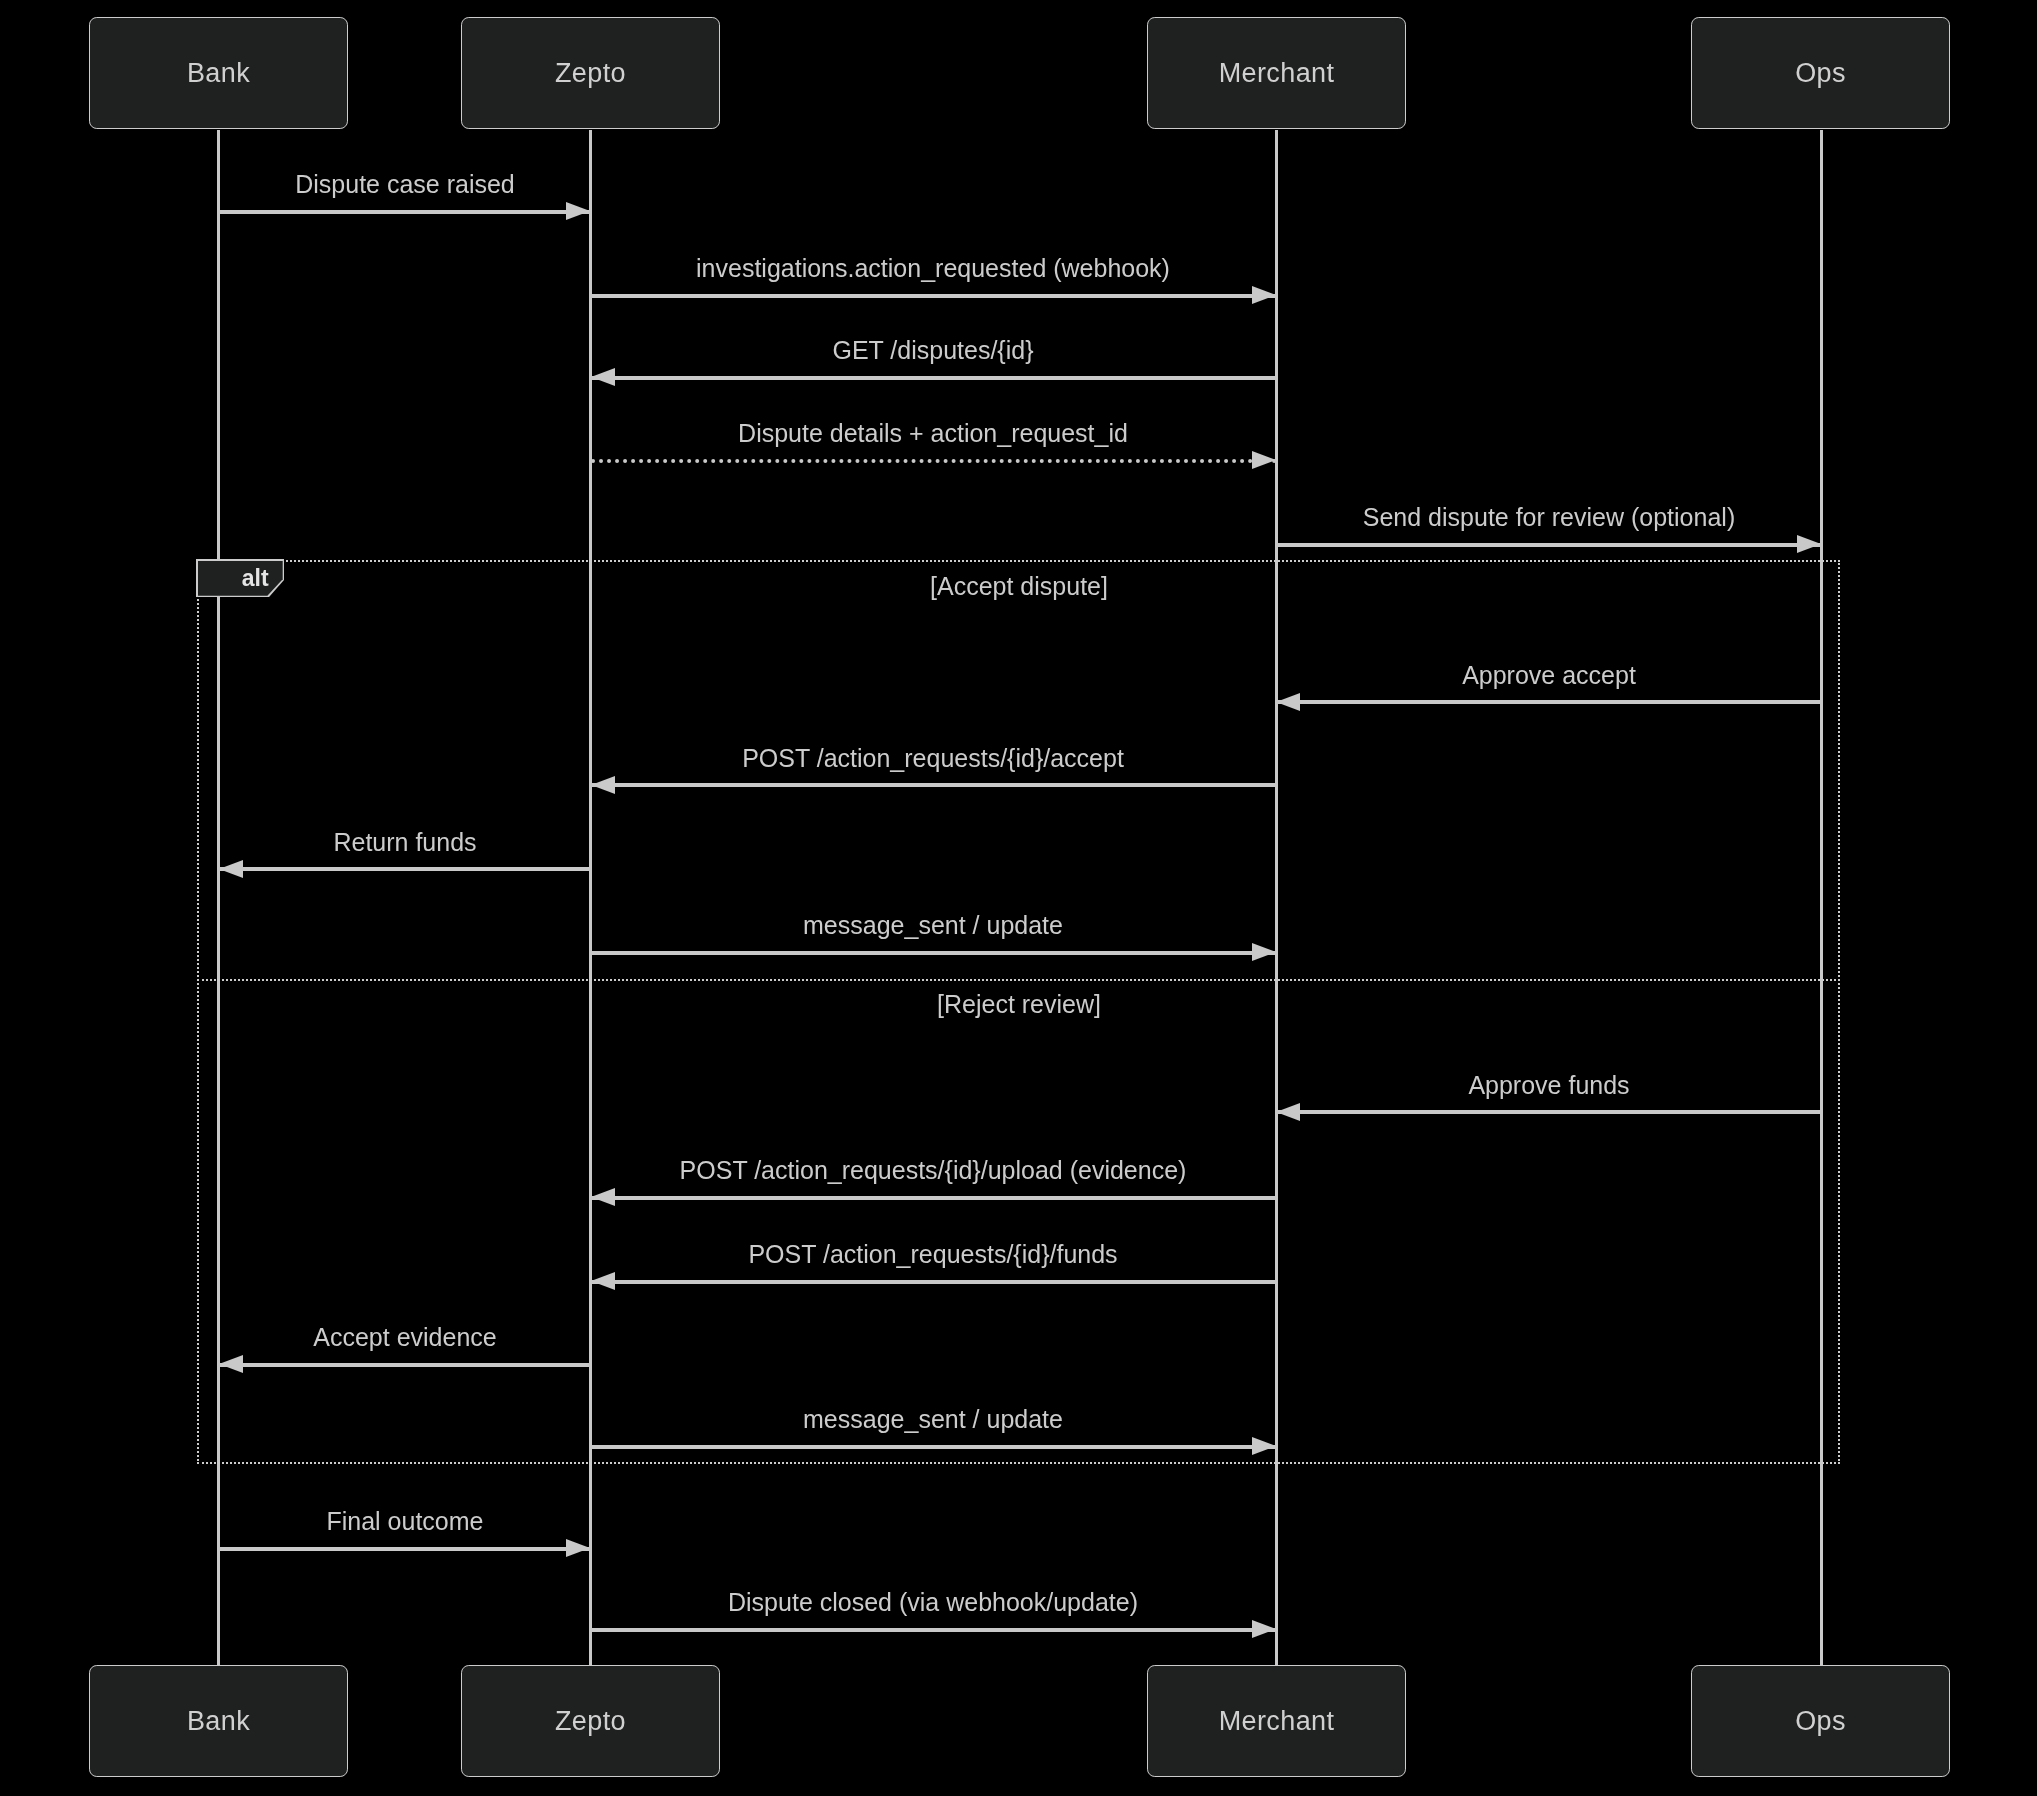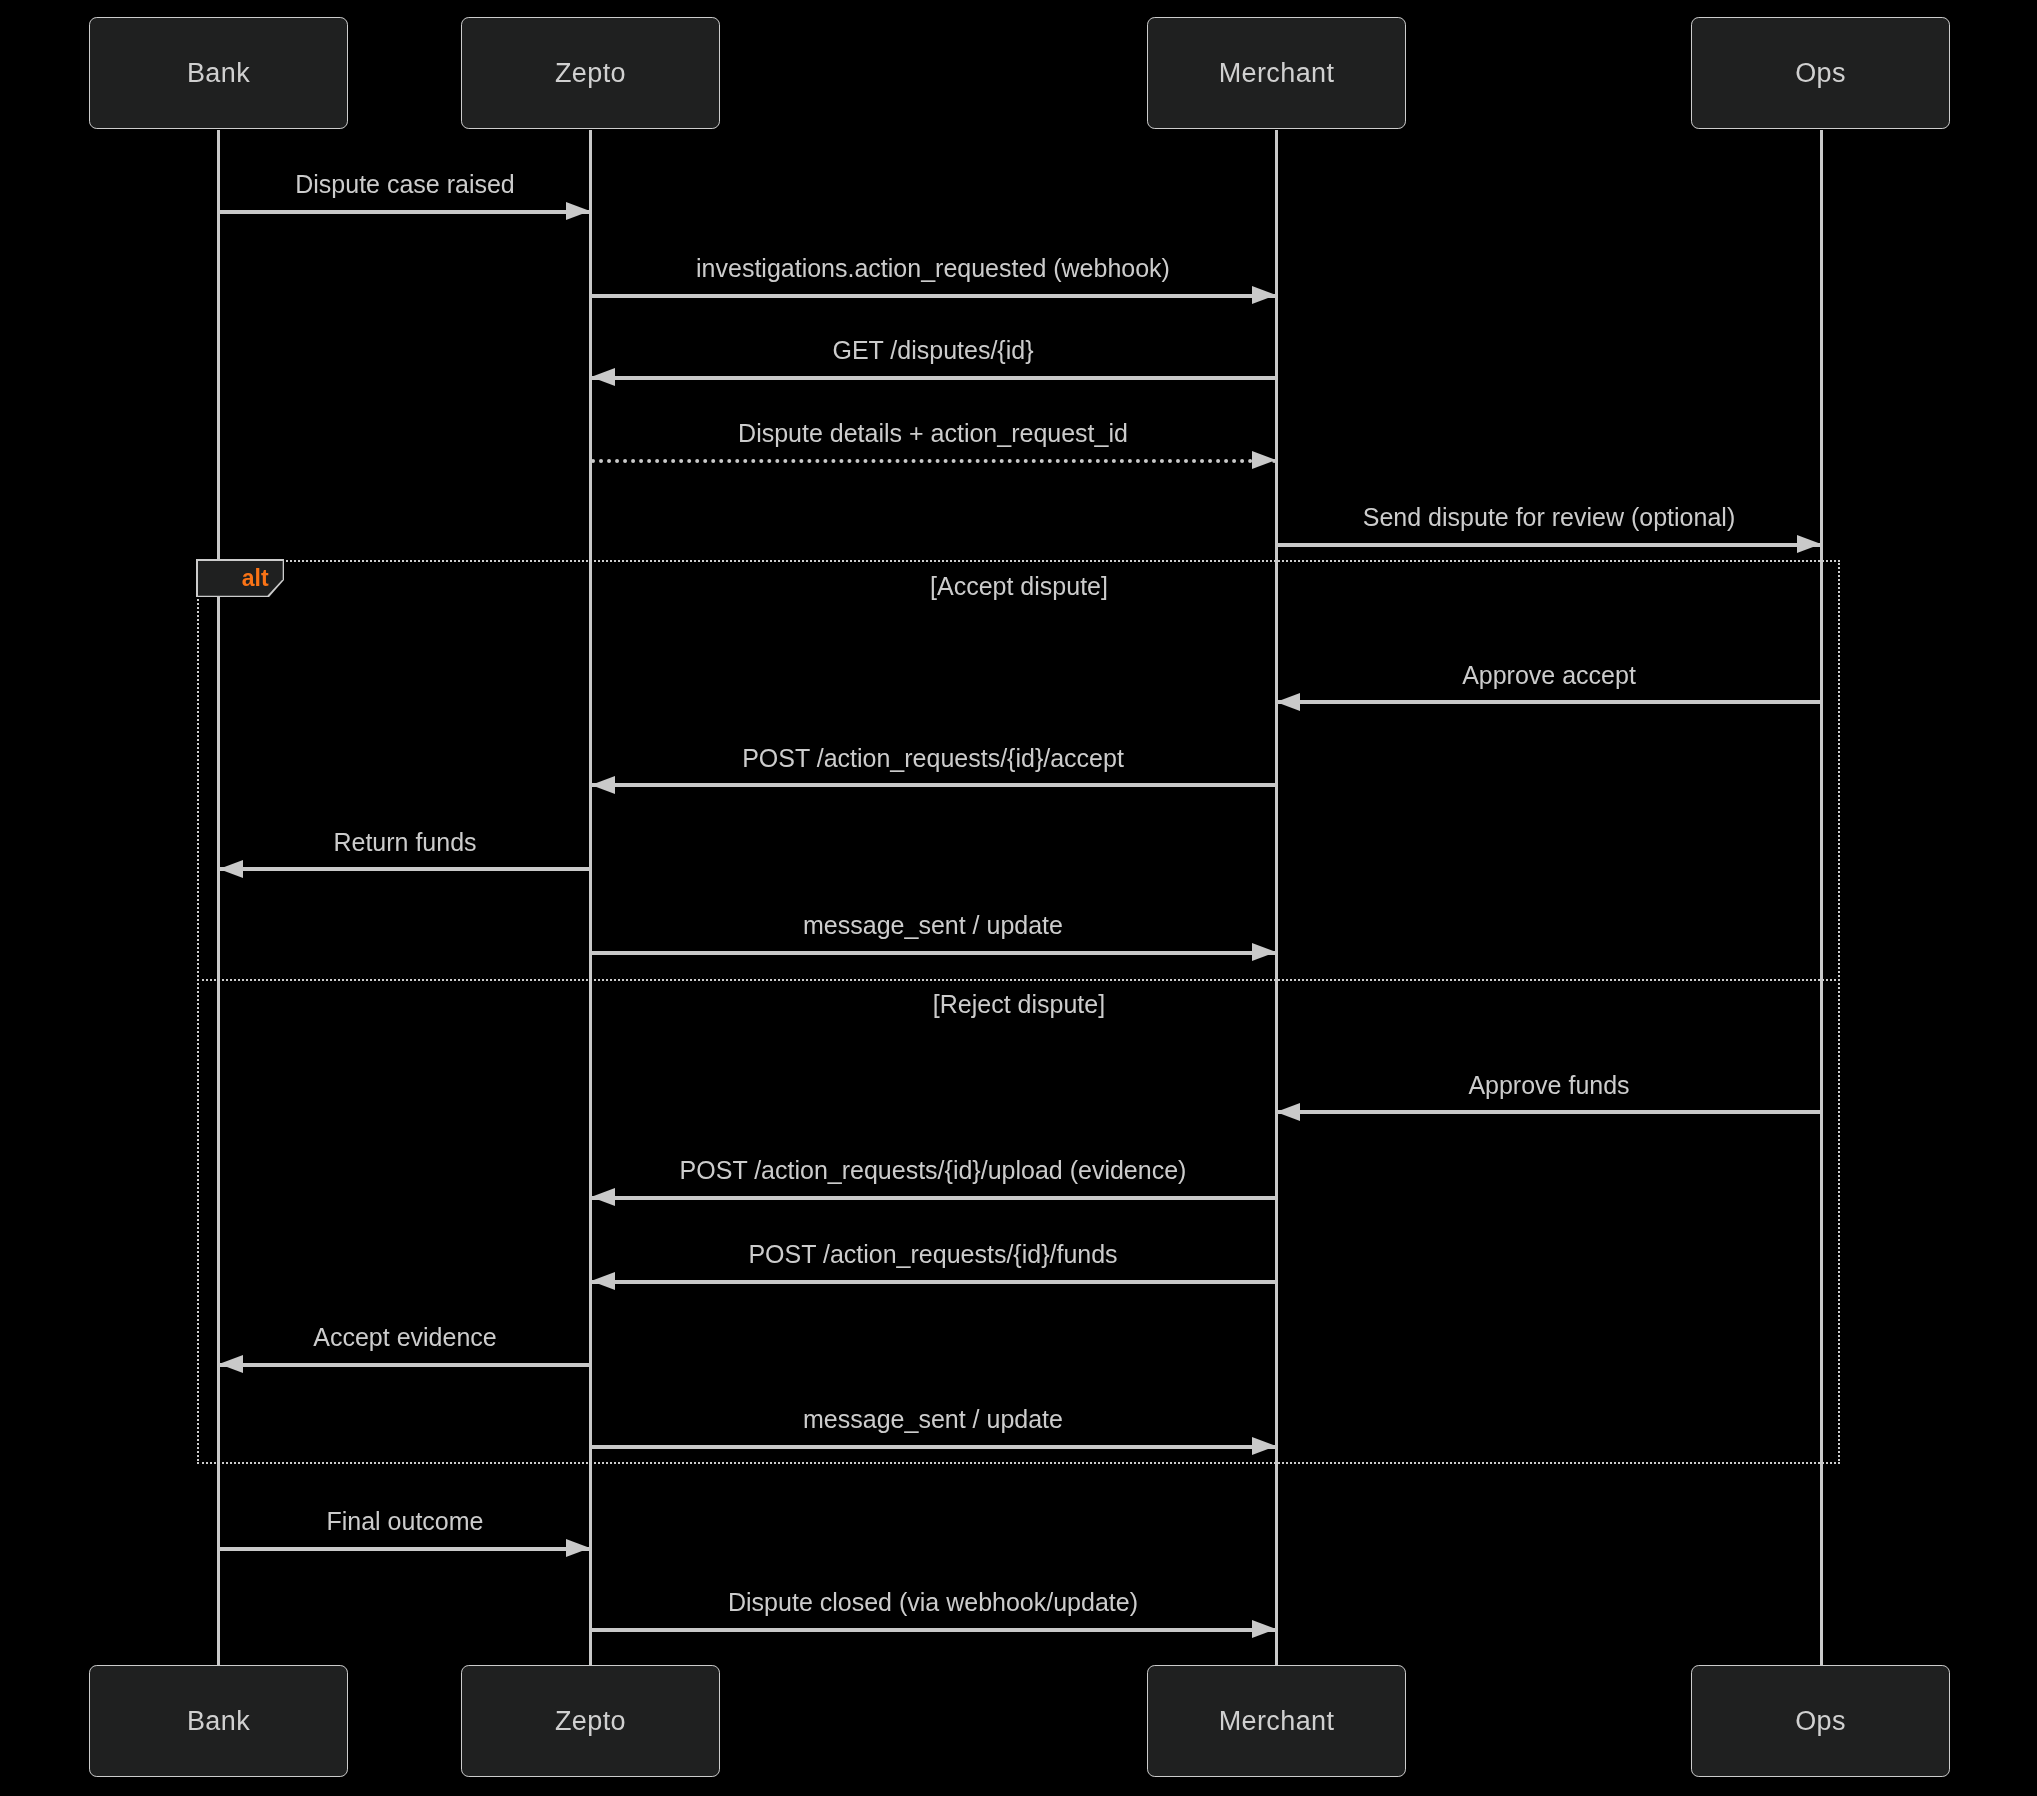--- a/index.html
+++ b/index.html
@@ -82,21 +82,21 @@
   .alt-tag-inner {
     position: absolute;
     left: 1.7px; top: 1.7px;
     background: #1f2020;
     clip-path: polygon(0 0, 100% 0, 100% 53%, 82% 100%, 0 100%);
     display: flex;
     align-items: center;
     justify-content: center;
   }
   .alt-tag-text {
-    color: #f97316;
+    color: #e5e5e5;
     font-size: 23px;
     padding-right: 12px;
     font-weight: bold;
     margin-left: 42px;
   }
   .alt-condition {
     position: absolute;
     transform: translate(-50%, -50%);
     color: #cccccc;
     font-size: 25px;
@@ -112,21 +112,21 @@
     <div class="lifeline" style="left: 1275px; top: 130px; height: 1535px;"></div>
     <div class="lifeline" style="left: 1820px; top: 130px; height: 1535px;"></div>
     <div class="alt-frame" style="left: 197px; top: 560px; width: 1643px; height: 904px;"></div>
     <div class="alt-divider" style="left: 197px; top: 979px; width: 1643px;"></div>
     <div class="alt-tag-outer" style="left: 196px; top: 559px; width: 88px; height: 38px;">
       <div class="alt-tag-inner" style="width: 85px; height: 35px;">
         <span class="alt-tag-text">alt</span>
       </div>
     </div>
     <div class="alt-condition" style="left: 1019px; top: 586px;">[Accept dispute]</div>
-    <div class="alt-condition" style="left: 1019px; top: 1004px;">[Reject dispute]</div>
+    <div class="alt-condition" style="left: 1019px; top: 1004px;">[Reject review]</div>
     <div class="msg-line-solid" style="left: 219px; width: 372px; top: 210px;"></div>
     <div class="arrowhead right" style="top: 202px; left: 566px;"></div>
     <div class="msg-label" style="left: 405px; top: 170px;">Dispute case raised</div>
     <div class="msg-line-solid" style="left: 591px; width: 686px; top: 294px;"></div>
     <div class="arrowhead right" style="top: 286px; left: 1252px;"></div>
     <div class="msg-label" style="left: 933px; top: 254px;">investigations.action_requested (webhook)</div>
     <div class="msg-line-solid" style="left: 591px; width: 686px; top: 376px;"></div>
     <div class="arrowhead left" style="top: 368px; left: 591px;"></div>
     <div class="msg-label" style="left: 933px; top: 336px;">GET /disputes/{id}</div>
     <div class="msg-line-dotted" style="left: 591px; width: 686px; top: 459px;"></div>

